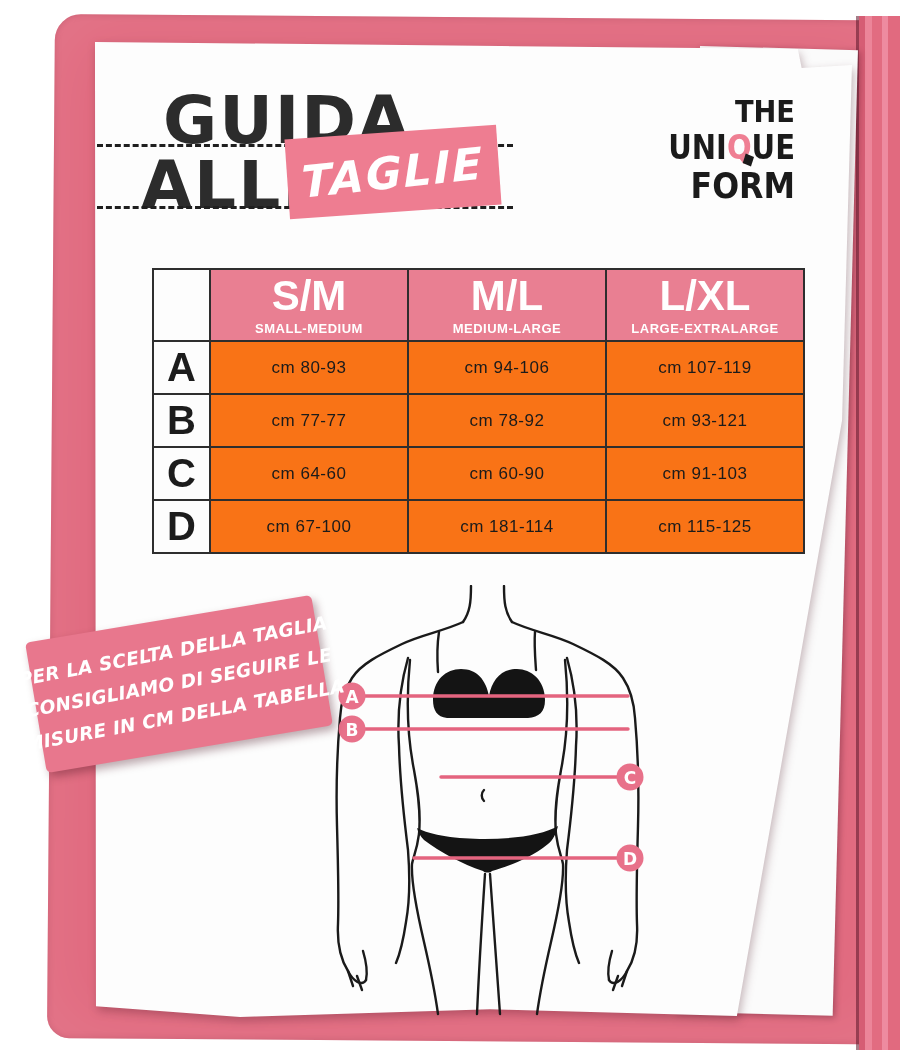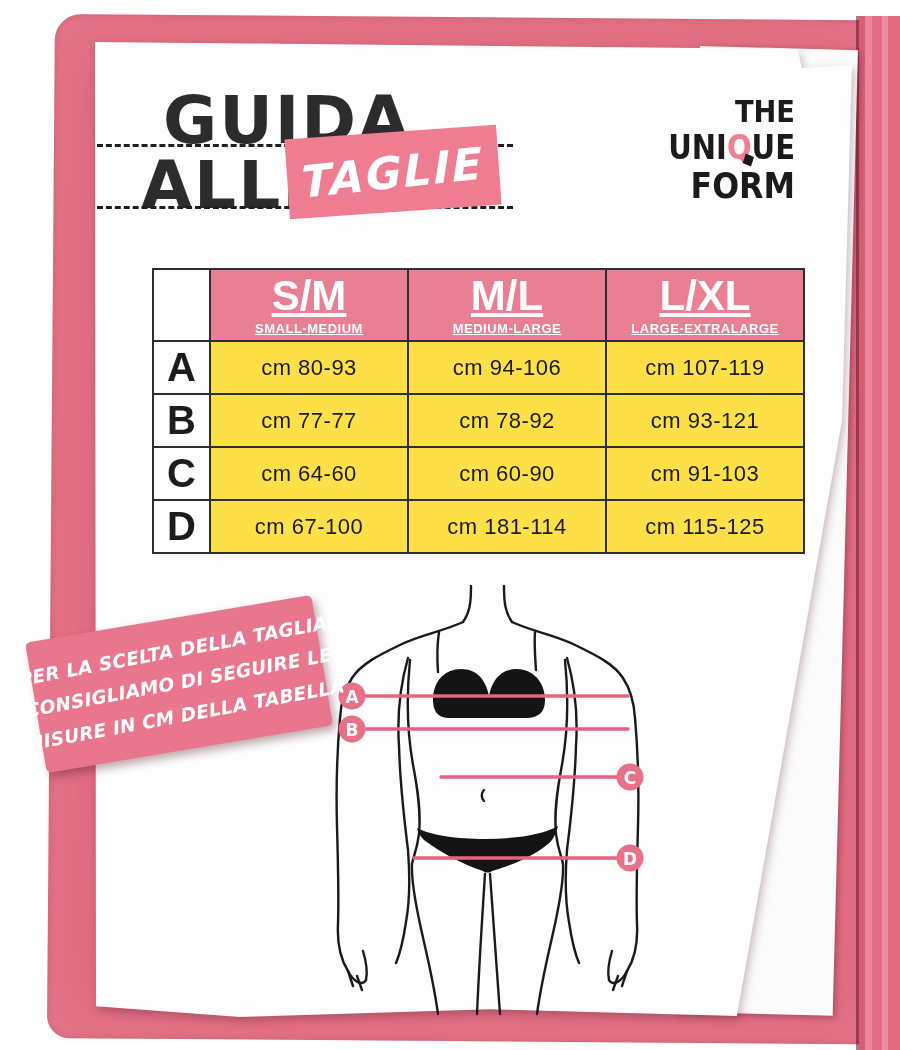--- a/index.html
+++ b/index.html
@@ -71,30 +71,30 @@
   .logo .q::after{
     content:"";position:absolute;right:-1px;bottom:-1px;width:10px;height:10px;
     background:#1b1b1b;transform:rotate(20deg);
   }
   
   .size-table{
     position:absolute;left:152px;top:268px;border-collapse:collapse;table-layout:fixed;
     width:643px;
   }
   .size-table td{border:2.5px solid #2e2e2e;text-align:center;vertical-align:middle;padding:0;}
-  .size-table .hdr-row td{height:70px;text-decoration:underline;}
+  .size-table .hdr-row td{height:70px;}
   .size-table .data-row td{height:51px;}
   .col-label{width:55px;}
   .col-size{width:196px;}
   .cell-corner{background:#fdfdfd;}
   .cell-header{background:#e97f92;color:#ffffff;}
   .hdr-size{font-size:42px;font-weight:bold;line-height:1;font-family:"Liberation Sans",sans-serif;}
   .hdr-label{font-size:13px;font-weight:bold;letter-spacing:0.5px;margin-top:4px;}
   .row-label{font-size:40px;font-weight:bold;color:#1c1c1c;font-family:"Liberation Sans",sans-serif;}
-  .cell-value{font-size:22px;color:#1b1b1b;letter-spacing:0.5px;background:#fde047;}
+  .cell-value{font-size:17px;color:#1b1b1b;letter-spacing:0.5px;background:#f97316;}
   
   .note-card{
     position:absolute;left:34px;top:618px;width:290px;height:132px;
     background:#e8778d;border-radius:5px;transform:rotate(-9.5deg);
     box-shadow:3px 5px 9px rgba(70,15,30,0.35);
     display:flex;align-items:center;justify-content:center;z-index:6;
   }
   .note-text{
     color:#ffffff;font-family:"DejaVu Sans", sans-serif;font-weight:bold;font-style:italic;
     font-size:18.5px;line-height:1.75;text-align:center;letter-spacing:0.3px;

